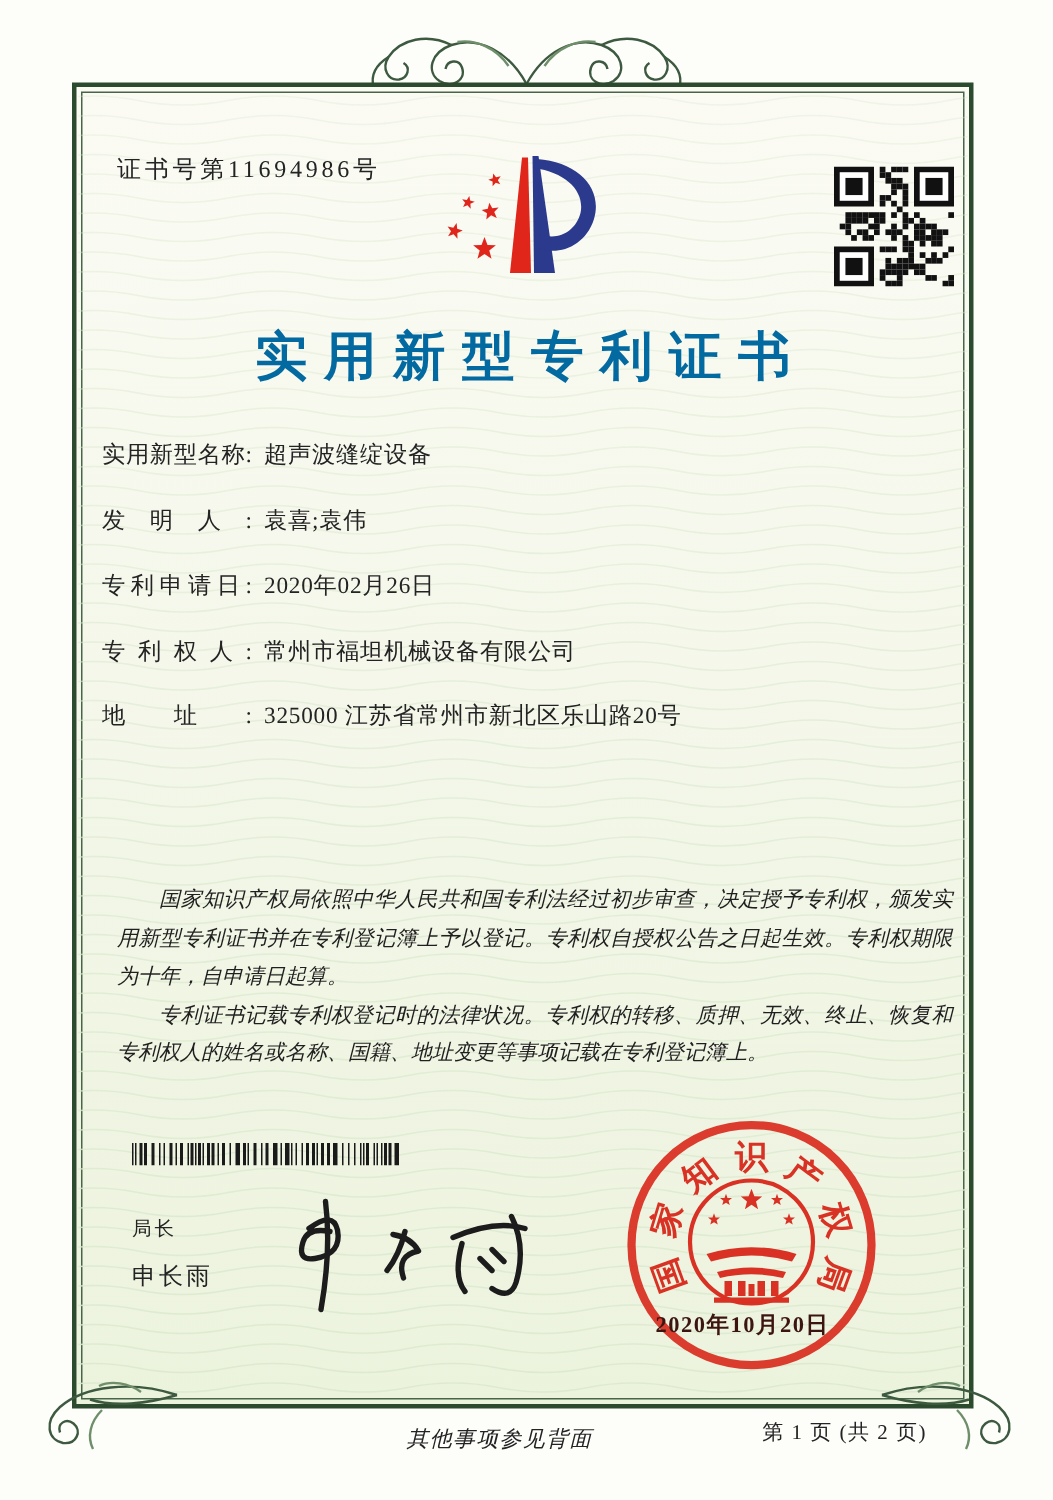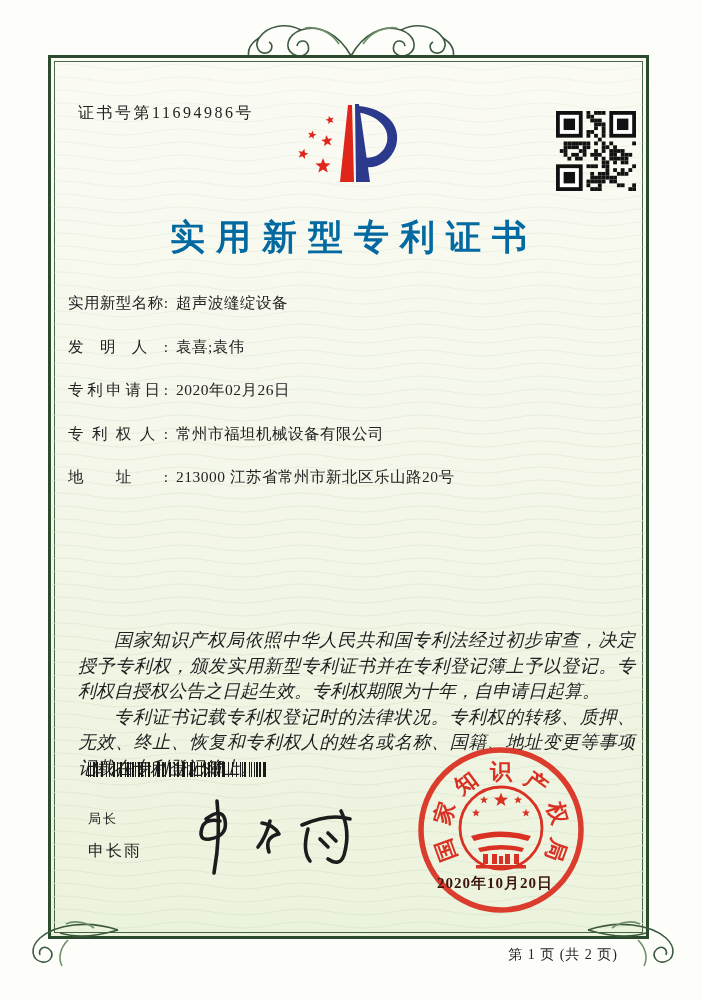--- a/index.html
+++ b/index.html
@@ -36,22 +36,22 @@
     display:inline-block; width:100px; vertical-align:top;
     text-align:justify; text-align-last:justify;
   }
   .field-value { display:inline-block; padding-left:8px; letter-spacing:0.5px; }
   .grant-pair2 { position:absolute; left:254px; top:0; }
   .grant-pair2 .g2-label { letter-spacing:1px; }
   .grant-pair2 .g2-value { padding-left:6px; letter-spacing:0.5px; }
 
   .body-text {
     position:absolute; left:78px; top:588px; width:557px;
-    font-size:18px; line-height:25.5px; text-align:justify;
-    font-style:italic; color:#1f1f1f;margin-top:40px;
+    font-size:14px; line-height:25.5px; text-align:justify;
+    font-style:italic; color:#1f1f1f;
   }
   .body-text p { text-indent:2em; }
 
   .barcode { position:absolute; left:88px; top:762px; }
 
   .officer-title { position:absolute; left:88px; top:810px; font-size:13px; letter-spacing:2px; font-family:"Liberation Sans","DejaVu Sans",sans-serif; }
   .officer-name  { position:absolute; left:88px; top:841px; font-size:16px; letter-spacing:2px; font-family:"Liberation Sans","DejaVu Sans",sans-serif;text-align:right; }
   .signature { position:absolute; left:178px; top:793px; }
 
   .seal { position:absolute; left:413px; top:742px; width:176px; height:176px; }
@@ -320,21 +320,21 @@
     <div class="field-row">
       <span class="field-label">发明人:</span><span class="field-value">袁喜;袁伟</span>
     </div>
     <div class="field-row">
       <span class="field-label">专利申请日:</span><span class="field-value">2020年02月26日</span>
     </div>
     <div class="field-row">
       <span class="field-label">专利权人:</span><span class="field-value">常州市福坦机械设备有限公司</span>
     </div>
     <div class="field-row">
-      <span class="field-label">地址:</span><span class="field-value">213000 江苏省常州市新北区乐山路20号</span>
+      <span class="field-label">地址:</span><span class="field-value">325000 江苏省常州市新北区乐山路20号</span>
     </div>
   </div>
 
   <div class="body-text">
     <p>国家知识产权局依照中华人民共和国专利法经过初步审查，决定授予专利权，颁发实用新型专利证书并在专利登记簿上予以登记。专利权自授权公告之日起生效。专利权期限为十年，自申请日起算。</p>
     <p>专利证书记载专利权登记时的法律状况。专利权的转移、质押、无效、终止、恢复和专利权人的姓名或名称、国籍、地址变更等事项记载在专利登记簿上。</p>
   </div>
 
   <svg class="barcode" width="178" height="15" viewBox="0 0 178 15">
       <rect x="0" y="0" width="1" height="15" fill="#1a1a1a"></rect>
@@ -433,20 +433,21 @@
           <polygon points="105.0,53.8 106.0,56.6 109.0,56.7 106.7,58.5 107.5,61.4 105.0,59.8 102.5,61.4 103.3,58.5 101.0,56.7 104.0,56.6"></polygon>
           <polygon points="63.0,66.8 64.0,69.6 67.0,69.7 64.7,71.5 65.5,74.4 63.0,72.8 60.5,74.4 61.3,71.5 59.0,69.7 62.0,69.6"></polygon>
           <polygon points="113.0,66.8 114.0,69.6 117.0,69.7 114.7,71.5 115.5,74.4 113.0,72.8 110.5,74.4 111.3,71.5 109.0,69.7 112.0,69.6"></polygon>
         </g>
       <text id="seal-date" x="82" y="146" text-anchor="middle" font-family="'Liberation Serif','DejaVu Serif',serif" font-weight="bold" font-size="15" letter-spacing="1" fill="#3c1510">2020年10月20日</text>
     </svg>
   </div>
 
   <div class="page-no">第 1 页 (共 2 页)</div>
 
+  <div class="back-note">其他事项参见背面</div>
 
   <svg class="flourish-bl" width="96" height="50" viewBox="0 0 96 50">
       <g fill="none" stroke="#3d5a40" stroke-width="1.6">
         <path d="M94 12 C 64 2 32 6 16 20 C 5 30 8 42 18 44 C 27 45 31 36 25 31 C 20 27 14 31 16 37"></path>
         <path d="M94 12 C 74 18 52 20 36 15"></path>
         <path d="M44 22 C 36 30 34 40 38 48" stroke="#6f8f6a"></path>
         <path d="M70 10 C 62 4 50 2 42 6" stroke="#6f8f6a"></path>
       </g>
     </svg>
   <svg class="flourish-br" width="96" height="50" viewBox="0 0 96 50">

